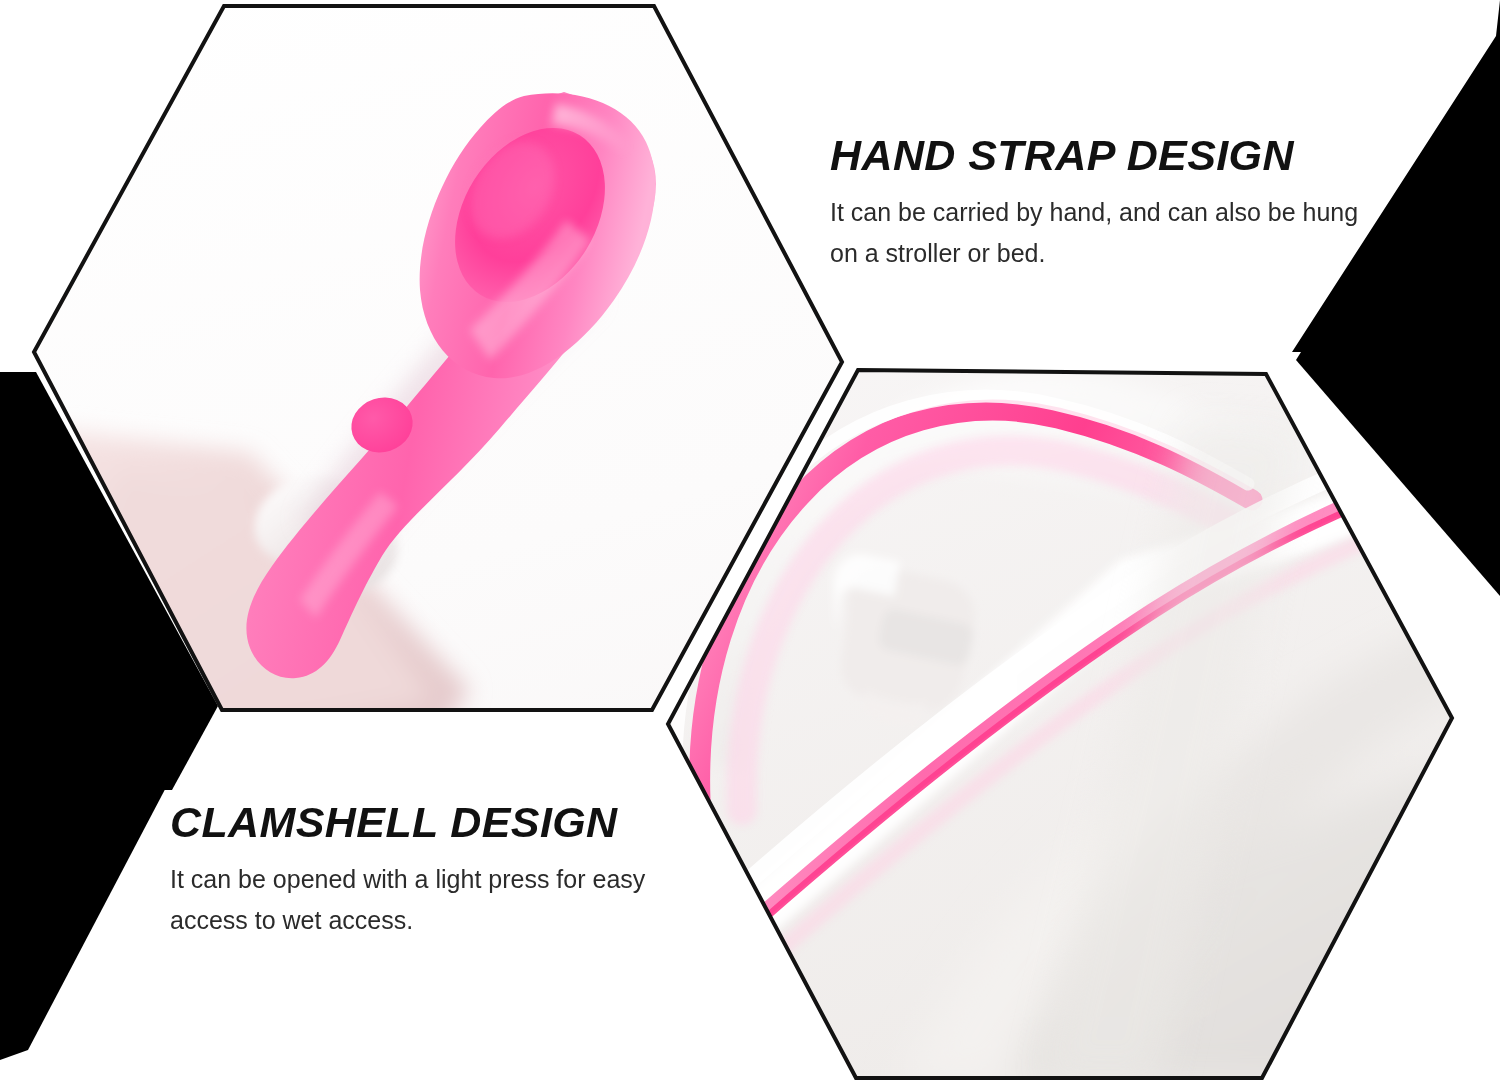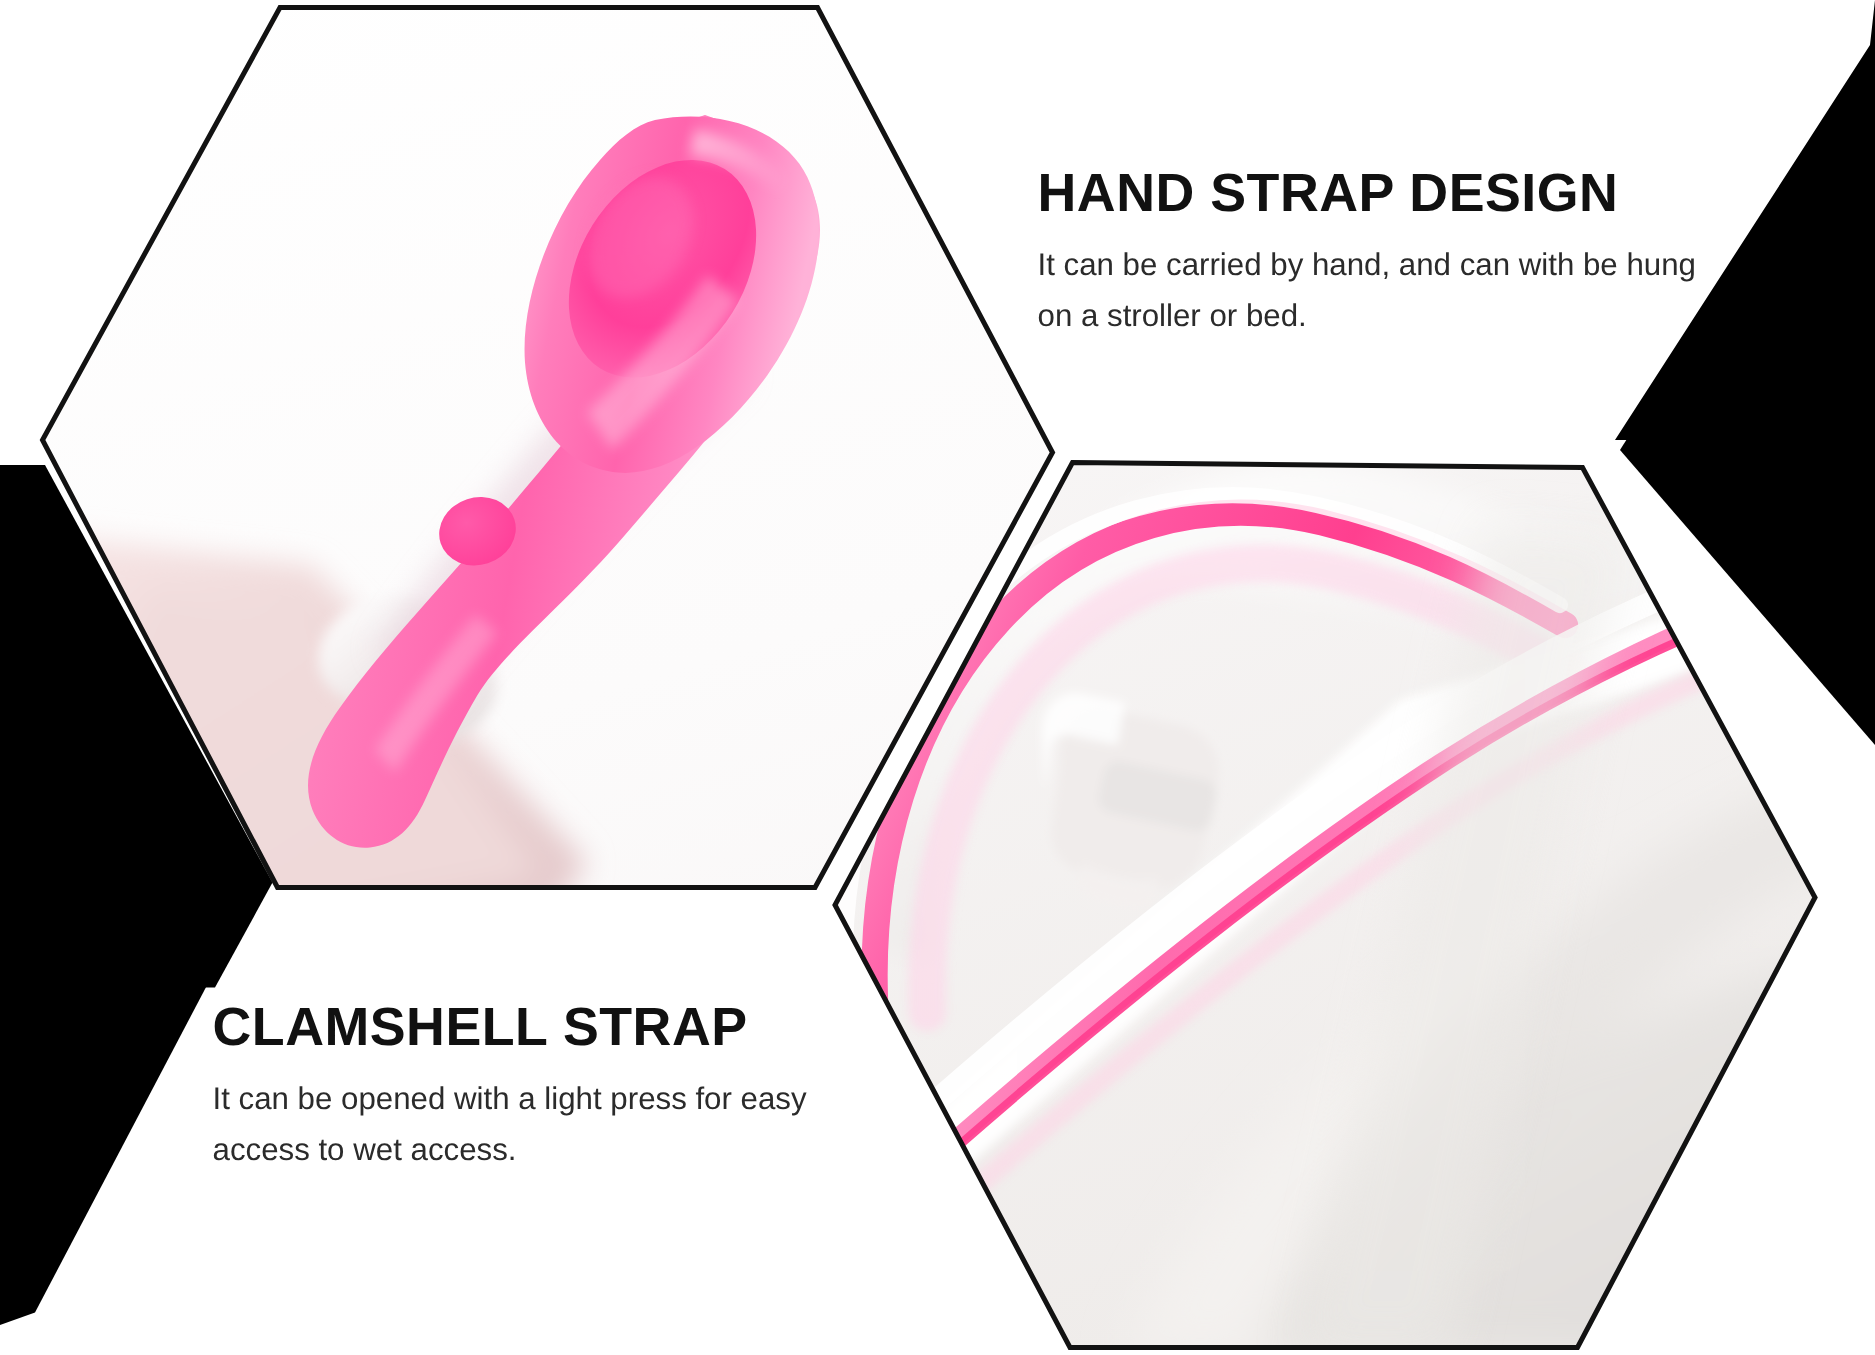--- a/index.html
+++ b/index.html
@@ -20,20 +20,21 @@
   
   .textblock{position:absolute;}
   .heading{
     font-size:43px;
     font-weight:bold;
     letter-spacing:0.4px;
     color:#111111;
     line-height:1.05;
     margin:0 0 14px 0;
     white-space:nowrap;
+    font-style:italic;
   }
   .body-copy{
     font-size:25px;
     font-weight:400;
     color:#2b2b2b;
     line-height:1.62;
     margin:0;
   }
   #hand-strap-text{ left:830px; top:133px; width:560px; }
   #clamshell-text{  left:170px; top:800px; width:560px; }
@@ -280,21 +281,21 @@
                C 1246,512 1342,470 1426,440"></path>
 
       <path fill="#eceae7" opacity="0.55" filter="url(#softB3)" d="M 1190,420 L 1300,430 L 1160,1084 L 1040,1084 Z"></path>
     </g>
 
     <polygon points="858,370 1266,374 1452,718 1262,1078 856,1078 668,724" fill="none" stroke="#121212" stroke-width="4" stroke-linejoin="miter"></polygon>
   </svg>
 
   <div class="textblock" id="hand-strap-text">
     <h2 class="heading">HAND STRAP DESIGN</h2>
-    <p class="body-copy">It can be carried by hand, and can with be hung on a stroller or bed.</p>
+    <p class="body-copy">It can be carried by hand, and can also be hung on a stroller or bed.</p>
   </div>
 
   <div class="textblock" id="clamshell-text">
-    <h2 class="heading">CLAMSHELL STRAP</h2>
+    <h2 class="heading">CLAMSHELL DESIGN</h2>
     <p class="body-copy">It can be opened with a light press for easy access to wet access.</p>
   </div>
 
 </div>
 
 </body></html>

